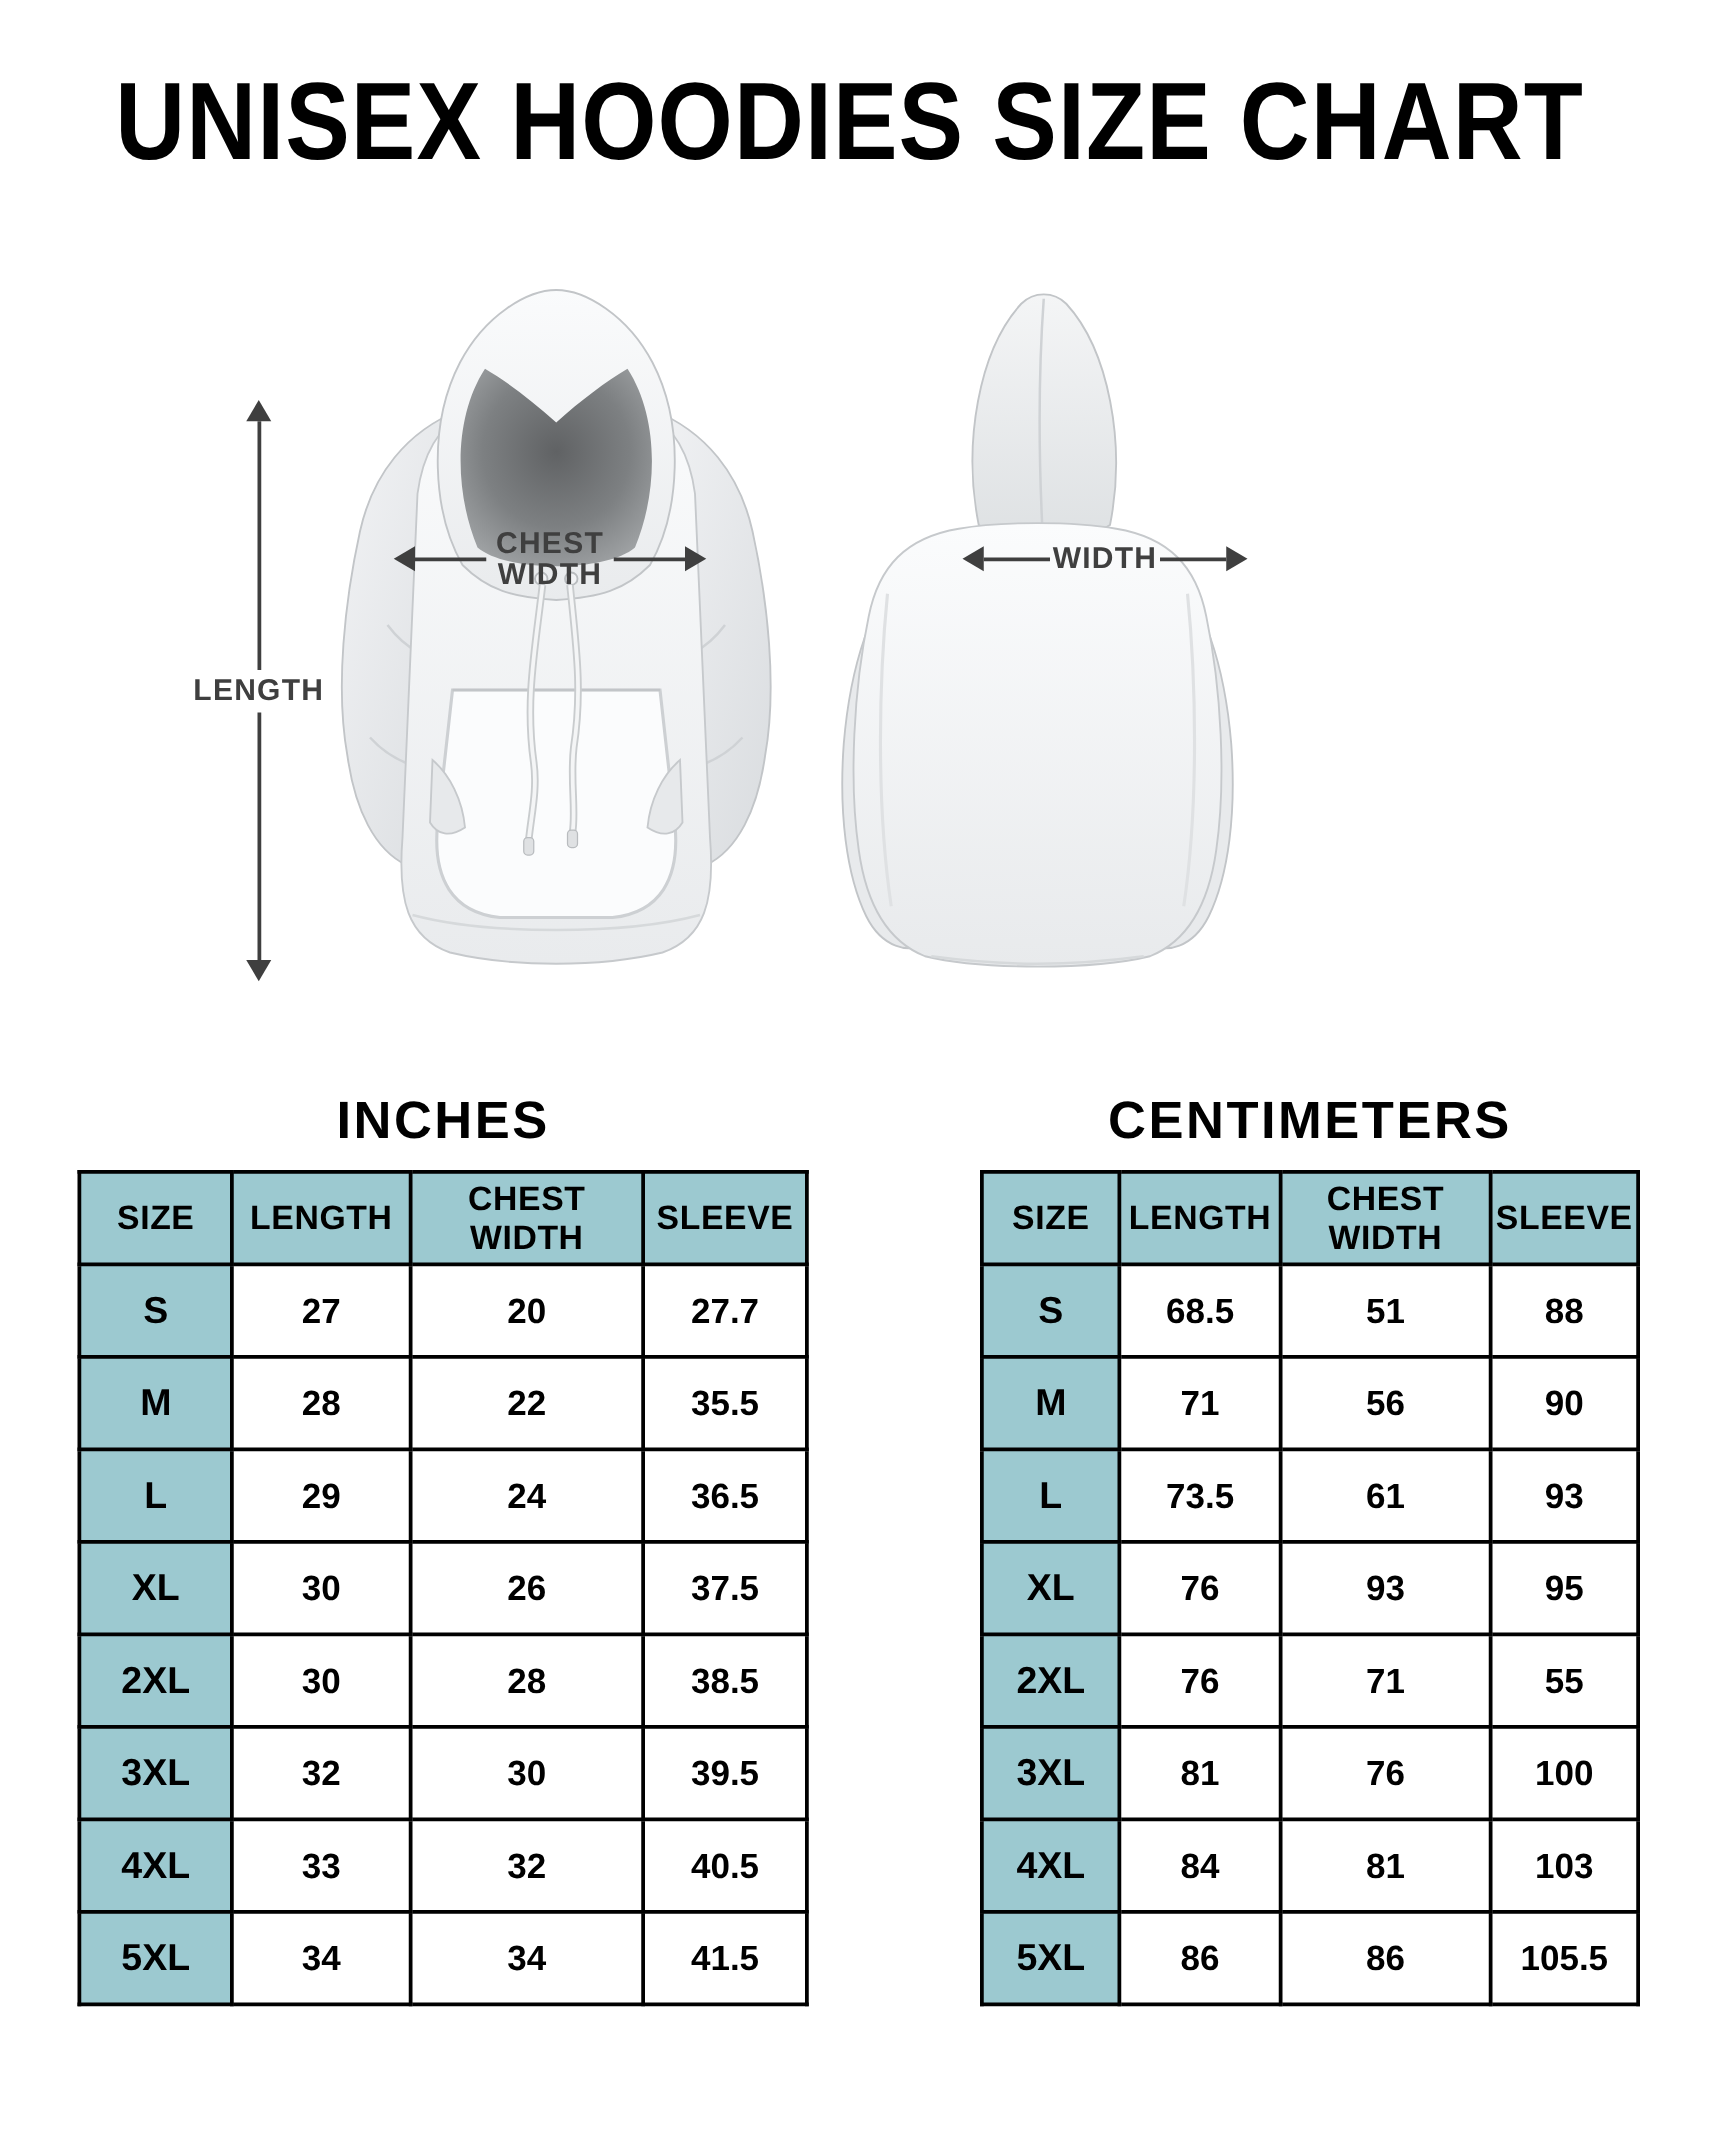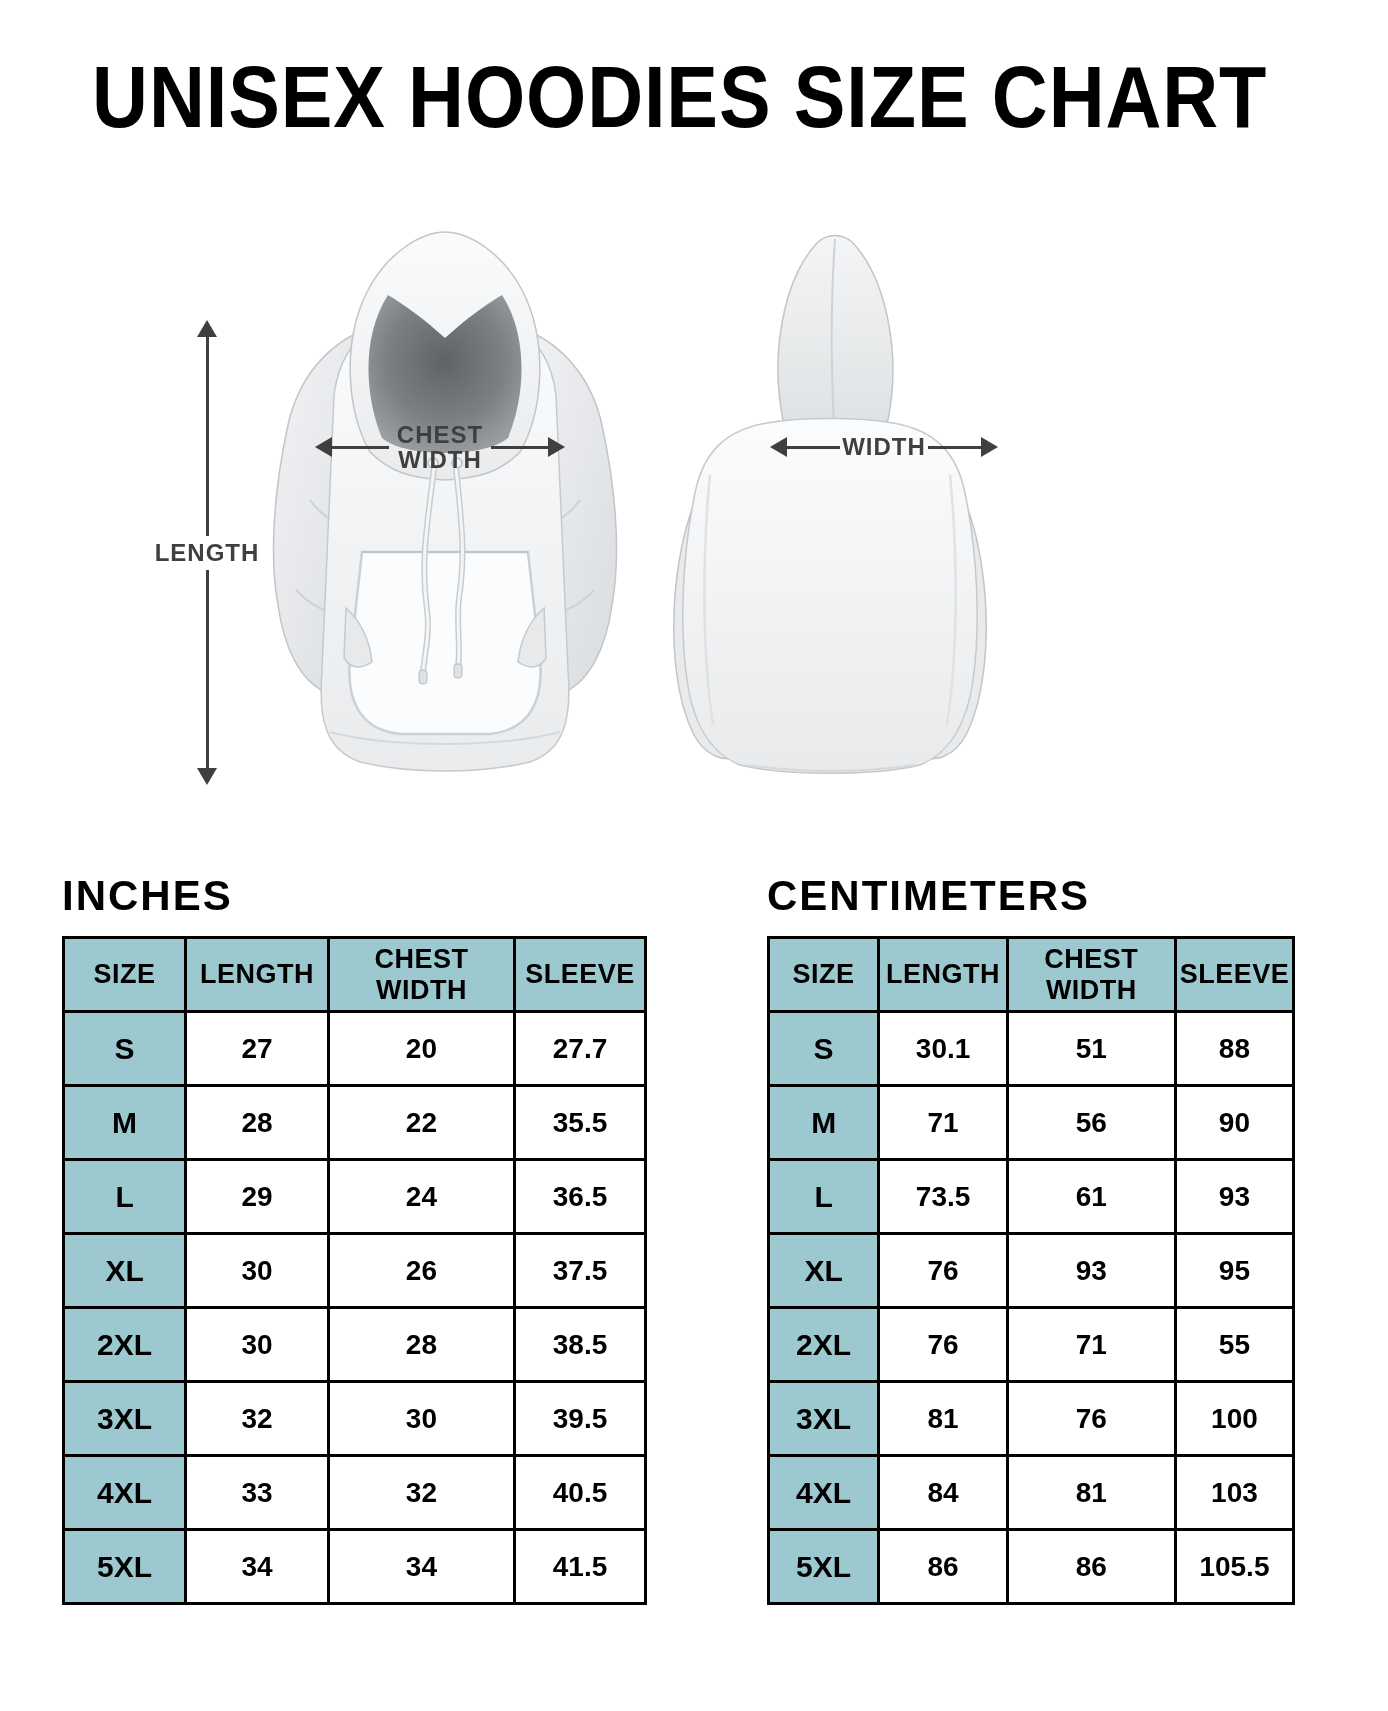--- a/index.html
+++ b/index.html
@@ -42,23 +42,23 @@
   .tri.right{border-top:10px solid transparent;border-bottom:10px solid transparent;border-left:17px solid var(--arrow);}
   .arrow-label{
     font-weight:700;font-size:24px;color:var(--arrow);
     letter-spacing:1px;text-align:center;padding:3px 2px;white-space:nowrap;
   }
   .two-line{display:flex;flex-direction:column;line-height:1.05;padding:0 8px;}
 
   
   .table-block{position:absolute;top:872px;}
   .inches-block{left:62px;width:585px;}
-  .cm-block{left:744px;width:528px;padding-left:23px;}
+  .cm-block{left:761px;width:528px;padding-left:23px;}
   .table-heading{
-    font-size:42px;font-weight:700;letter-spacing:2px;
+    text-align:center;font-size:42px;font-weight:700;letter-spacing:2px;
     margin:0 0 16px 0;
   }
   table{border-collapse:collapse;width:100%;table-layout:fixed;}
   th,td{
     border:3px solid var(--table_border);
     height:71px;text-align:center;vertical-align:middle;padding:0;
   }
   thead th{background:var(--header_bg);font-size:27px;font-weight:700;letter-spacing:0.5px;}
   tbody th{background:var(--header_bg);font-size:30px;font-weight:700;}
   tbody td{background:#ffffff;font-size:28px;font-weight:700;}
@@ -247,21 +247,21 @@
       <tr>
         <th>SIZE</th>
         <th>LENGTH</th>
         <th>CHEST WIDTH</th>
         <th>SLEEVE</th>
       </tr>
     </thead>
     <tbody>
       <tr>
           <th>S</th>
-          <td>30.1</td>
+          <td>68.5</td>
           <td>51</td>
           <td>88</td>
         </tr>
       <tr>
           <th>M</th>
           <td>71</td>
           <td>56</td>
           <td>90</td>
         </tr>
       <tr>

